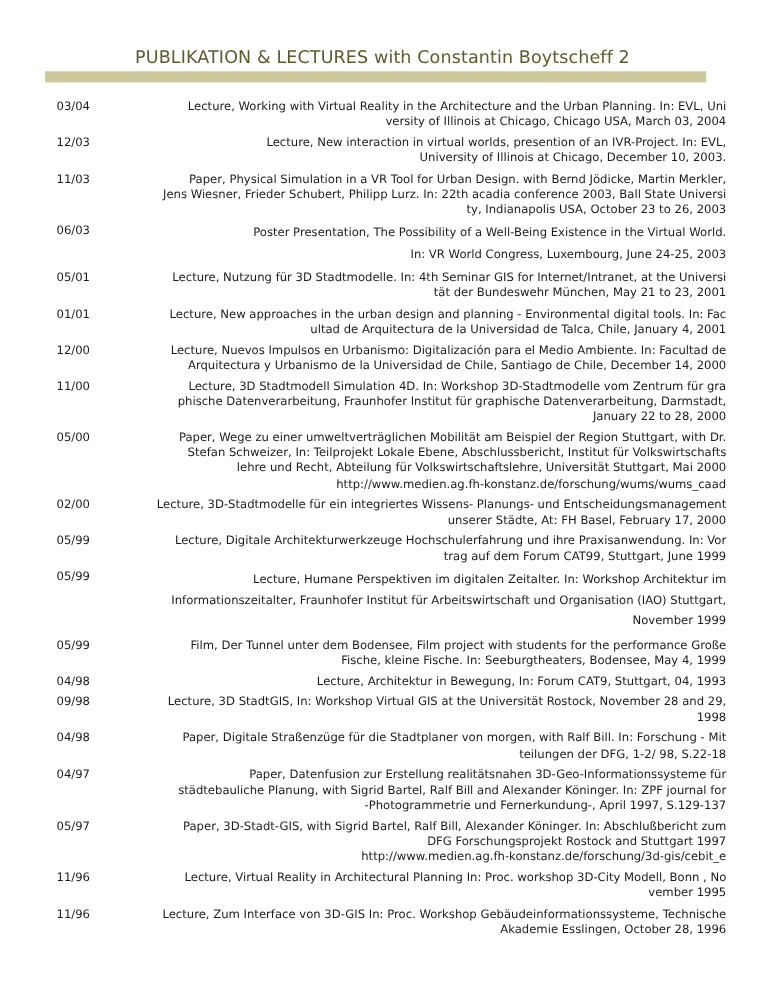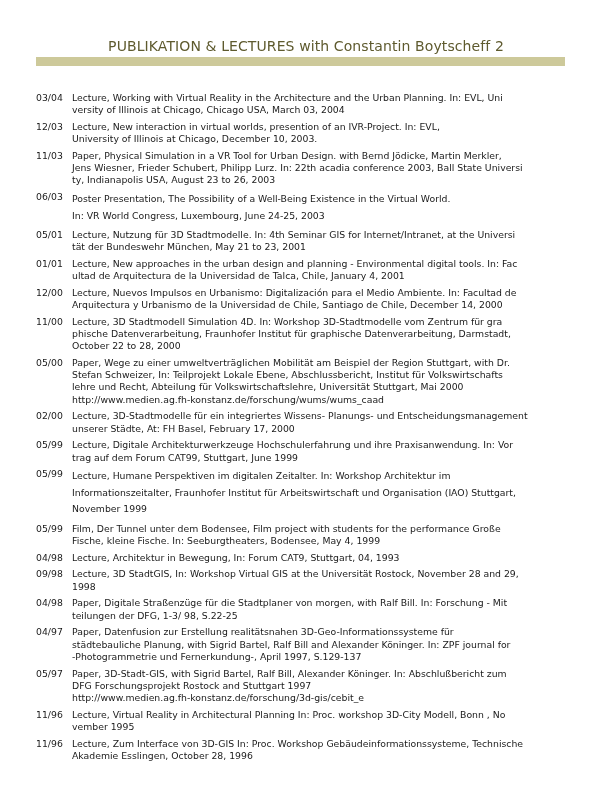--- a/index.html
+++ b/index.html
@@ -2,21 +2,21 @@
 <html><head>
   <meta charset="utf-8">
   <style>
     html, body { margin: 0; padding: 0; background: #ffffff; }
     body { width: 612px; height: 792px; position: relative; overflow: hidden;
            font-family: "DejaVu Sans", sans-serif; color: #1a1a1a; }
     .title { position: absolute; left: 0; width: 612px; top: 38px; text-align: center;
              font-size: 14px; color: #5e5a2e; letter-spacing: 0.1px; padding-left: 0px; }
     .title-inner { position: relative; left: 0px; }
     .rule-bar { position: absolute; left: 36px; top: 57px; width: 529px; height: 9px; background: #cdc99a; }
-    .entries { position: absolute; left: 36px; top: 92px; width: 545px; }
+    .entries { position: absolute; left: 36px; top: 80px; width: 545px; text-align: right; }
     .entry { display: flex; font-size: 9.3px; line-height: 12.2px; margin-bottom: 4.6px; }
     .entry .date { width: 36px; flex: none; }
     .entry .text { flex: 1; white-space: pre-line; }
     .entry.tall .text { line-height: 16.5px; }
   </style>
 </head>
 <body>
 
 <div class="title" style="color: rgb(94, 90, 46);">
   <span class="title-inner">PUBLIKATION &amp; LECTURES with Constantin Boytscheff 2</span>
@@ -31,21 +31,21 @@
     </div>
   <div class="entry">
       <span class="date">12/03</span>
       <span class="text">Lecture, New interaction in virtual worlds, presention of an IVR-Project. In: EVL,
 University of Illinois at Chicago, December 10, 2003.</span>
     </div>
   <div class="entry">
       <span class="date">11/03</span>
       <span class="text">Paper, Physical Simulation in a VR Tool for Urban Design. with Bernd Jödicke, Martin Merkler,
 Jens Wiesner, Frieder Schubert, Philipp Lurz. In: 22th acadia conference 2003, Ball State Universi
-ty, Indianapolis USA, August 23 to 26, 2003</span>
+ty, Indianapolis USA, October 23 to 26, 2003</span>
     </div>
   <div class="entry tall">
       <span class="date">06/03</span>
       <span class="text">Poster Presentation, The Possibility of a Well-Being Existence in the Virtual World.
 In: VR World Congress, Luxembourg, June 24-25, 2003</span>
     </div>
   <div class="entry">
       <span class="date">05/01</span>
       <span class="text">Lecture, Nutzung für 3D Stadtmodelle. In: 4th Seminar GIS for Internet/Intranet, at the Universi
 tät der Bundeswehr München, May 21 to 23, 2001</span>
@@ -57,21 +57,21 @@
     </div>
   <div class="entry">
       <span class="date">12/00</span>
       <span class="text">Lecture, Nuevos Impulsos en Urbanismo: Digitalización para el Medio Ambiente. In:  Facultad de
 Arquitectura y Urbanismo de la Universidad de Chile, Santiago de Chile, December 14, 2000</span>
     </div>
   <div class="entry">
       <span class="date">11/00</span>
       <span class="text">Lecture, 3D Stadtmodell Simulation 4D. In: Workshop 3D-Stadtmodelle vom Zentrum für gra
 phische Datenverarbeitung, Fraunhofer Institut für graphische Datenverarbeitung, Darmstadt,
-October 22 to 28, 2000</span>
+January 22 to 28, 2000</span>
     </div>
   <div class="entry">
       <span class="date">05/00</span>
       <span class="text">Paper, Wege zu einer umweltverträglichen Mobilität am Beispiel der Region Stuttgart, with Dr.
 Stefan Schweizer, In: Teilprojekt Lokale Ebene, Abschlussbericht, Institut für Volkswirtschafts
 lehre und Recht, Abteilung für Volkswirtschaftslehre, Universität Stuttgart, Mai 2000
 http://www.medien.ag.fh-konstanz.de/forschung/wums/wums_caad</span>
     </div>
   <div class="entry">
       <span class="date">02/00</span>
@@ -99,21 +99,21 @@
       <span class="text">Lecture, Architektur in Bewegung, In: Forum CAT9, Stuttgart, 04, 1993</span>
     </div>
   <div class="entry">
       <span class="date">09/98</span>
       <span class="text">Lecture, 3D StadtGIS, In: Workshop Virtual GIS at the Universität Rostock, November 28 and 29,
 1998</span>
     </div>
   <div class="entry">
       <span class="date">04/98</span>
       <span class="text">Paper, Digitale Straßenzüge für die Stadtplaner von morgen, with Ralf Bill. In: Forschung - Mit
-teilungen der DFG, 1-3/ 98, S.22-25</span>
+teilungen der DFG, 1-2/ 98, S.22-18</span>
     </div>
   <div class="entry">
       <span class="date">04/97</span>
       <span class="text">Paper, Datenfusion zur Erstellung realitätsnahen 3D-Geo-Informationssysteme für
 städtebauliche Planung, with Sigrid Bartel, Ralf Bill and Alexander Köninger. In: ZPF journal for
 -Photogrammetrie und Fernerkundung-, April 1997, S.129-137</span>
     </div>
   <div class="entry">
       <span class="date">05/97</span>
       <span class="text">Paper, 3D-Stadt-GIS, with Sigrid Bartel, Ralf Bill, Alexander Köninger. In: Abschlußbericht zum

